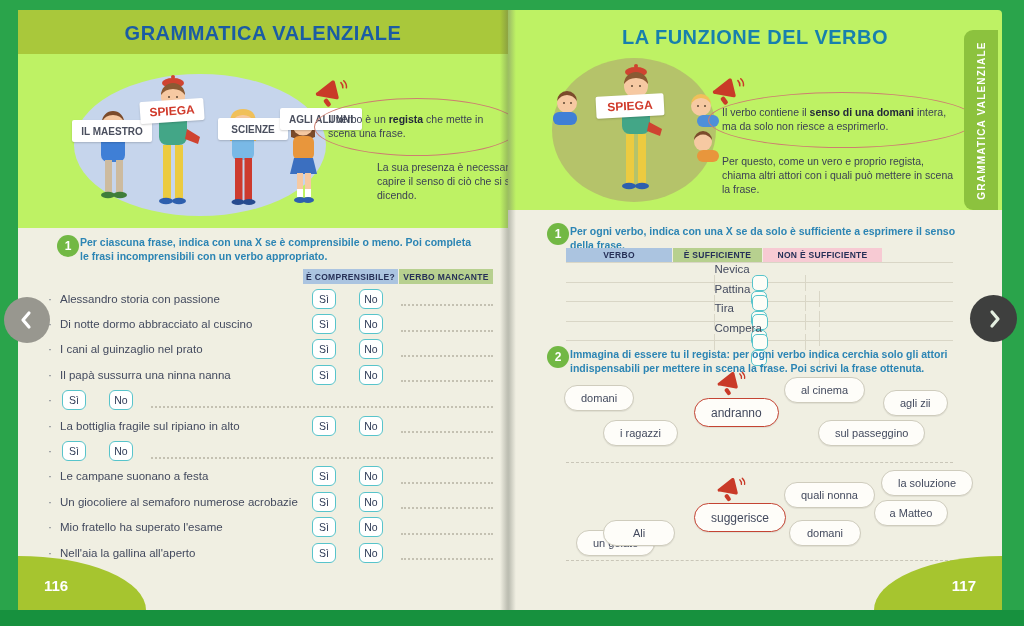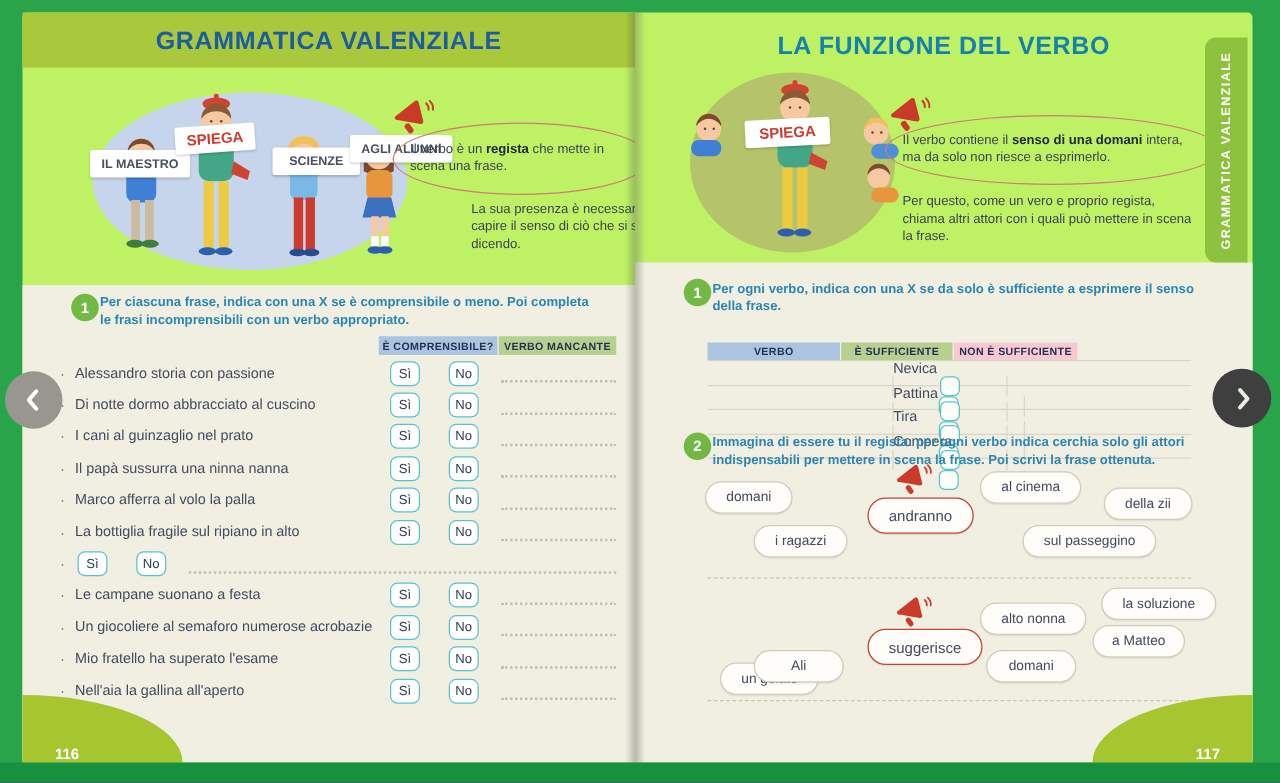--- a/index.html
+++ b/index.html
@@ -35,29 +35,29 @@
   .bullet{width:12px;color:#6b7280;font-size:12px;}
   .stext{width:250px;font-size:11.5px;color:#434a5e;white-space:nowrap;}
   .ybtn,.nbtn{width:22px;height:18px;border:1.6px solid #57c4cb;border-radius:6px;background:#fff;
               display:flex;align-items:center;justify-content:center;font-size:10.5px;color:#2e3a56;flex:none;}
   .nbtn{margin-left:23px;}
   .ybtn{margin-left:2px;}
   .dots{flex:1;margin-left:18px;height:13px;border-bottom:2px dotted #c4c1b2;}
   .corner{position:absolute;bottom:0;width:128px;height:54px;background:#a6c52f;}
   .corner.l{left:0;border-top-right-radius:100% 100%;}
   .corner.r{right:0;border-top-left-radius:100% 100%;}
-  .pnum{position:absolute;bottom:0;color:#fff;font-weight:bold;font-size:12px;}
+  .pnum{position:absolute;bottom:16px;color:#fff;font-weight:bold;font-size:15px;}
   .corner.l .pnum{left:26px;} .corner.r .pnum{right:26px;}
   .sidetab{position:absolute;left:456px;top:20px;width:34px;height:180px;background:#8cc23e;
            border-radius:9px 0 0 9px;display:flex;align-items:center;justify-content:center;}
   .sidetab span{transform:rotate(-90deg);white-space:nowrap;color:#fff;font-size:10px;font-weight:bold;letter-spacing:1.2px;}
   .vtable{position:absolute;left:58px;top:238px;width:387px;font-size:11.5px;color:#434a5e;}
-  .vthead{display:flex;height:14px;border-bottom:1px solid #d9d6c6;margin-top:26px;}
+  .vthead{display:flex;height:14px;border-bottom:1px solid #d9d6c6;}
   .th1{width:106px;background:#abc4e0;}.th2{width:89px;background:#b7d08f;margin-left:1px;}
-  .th3{width:99px;background:#f7cad3;margin-left:1px;}
+  .th3{width:119px;background:#f7cad3;margin-left:1px;}
   .th1,.th2,.th3{display:flex;align-items:center;justify-content:center;font-size:8.5px;font-weight:bold;color:#263057;letter-spacing:.3px;}
   .vrow{display:flex;align-items:center;height:18.5px;border-bottom:1px solid #d9d6c6;flex-direction:column;}
   .vc1{width:98px;padding-left:8px;}
   .vc2{width:90px;border-left:1px solid #d9d6c6;border-right:1px solid #d9d6c6;display:flex;justify-content:center;align-items:center;height:100%;}
   .vc3{width:119px;border-right:1px solid #d9d6c6;display:flex;justify-content:center;align-items:center;height:100%;}
   .chk{width:14px;height:14px;border:1.6px solid #57c4cb;border-radius:5px;background:#fdfdf7;}
   .bubbles{position:absolute;left:0;top:0;width:100%;height:100%;}
   .bubble{position:absolute;height:24px;background:#fefdf9;border:1.3px solid #cfccbd;border-radius:14px;
           display:flex;align-items:center;justify-content:center;padding:0 16px;font-size:11px;color:#434a5e;
           white-space:nowrap;box-shadow:0 1px 1px rgba(0,0,0,.07);}
@@ -202,21 +202,20 @@
         <div class="srow">
           <span class="bullet">·</span>
           <span class="stext">Il papà sussurra una ninna nanna</span>
           <span class="ybtn">Sì</span>
           <span class="nbtn">No</span>
           <span class="dots"></span>
         </div>
 
         <div class="srow">
           <span class="bullet">·</span>
-          <span class="stext">Marco afferra al volo la palla</span>
           <span class="ybtn">Sì</span>
           <span class="nbtn">No</span>
           <span class="dots"></span>
         </div>
 
         <div class="srow">
           <span class="bullet">·</span>
           <span class="stext">La bottiglia fragile sul ripiano in alto</span>
           <span class="ybtn">Sì</span>
           <span class="nbtn">No</span>
@@ -390,36 +389,36 @@
       <svg width="30" height="26" viewBox="0 0 36 30">
           <use href="#megaphone"></use>
         </svg>
     </div>
     <div class="bubbles">
 
     <div class="bubble" style="left: 56px; top: 375px;">domani</div>
         <div class="bubble" style="left: 95px; top: 410px;">i ragazzi</div>
         <div class="bubble red" style="left: 186px; top: 388px;">andranno</div>
         <div class="bubble" style="left: 276px; top: 367px;">al cinema</div>
-        <div class="bubble" style="left: 375px; top: 380px;">della zii</div>
+        <div class="bubble" style="left: 375px; top: 380px;">agli zii</div>
         <div class="bubble" style="left: 310px; top: 410px;">sul passeggino</div>
       </div>
     <div class="dash" style="top:452px;"></div>
 
     <div class="mega" style="left:208px;top:466px;width:30px;height:26px;">
       <svg width="30" height="26" viewBox="0 0 36 30">
           <use href="#megaphone"></use>
         </svg>
     </div>
     <div class="bubbles">
 
     <div class="bubble" style="left: 68px; top: 480px; margin-top: 40px;">un gelato</div>
         <div class="bubble" style="left: 95px; top: 510px; width: 70px; padding: 0px;">Ali</div>
         <div class="bubble red" style="left: 186px; top: 493px;">suggerisce</div>
-        <div class="bubble" style="left: 276px; top: 472px;">alto nonna</div>
+        <div class="bubble" style="left: 276px; top: 472px;">quali nonna</div>
         <div class="bubble" style="left: 281px; top: 510px; width: 70px; padding: 0px;">domani</div>
         <div class="bubble" style="left: 373px; top: 460px;">la soluzione</div>
         <div class="bubble" style="left: 366px; top: 490px; width: 72px; padding: 0px;">a Matteo</div>
       </div>
     <div class="dash" style="top:550px;"></div>
 
     <div class="corner r">
       <span class="pnum">117</span>
     </div>
   </div>

